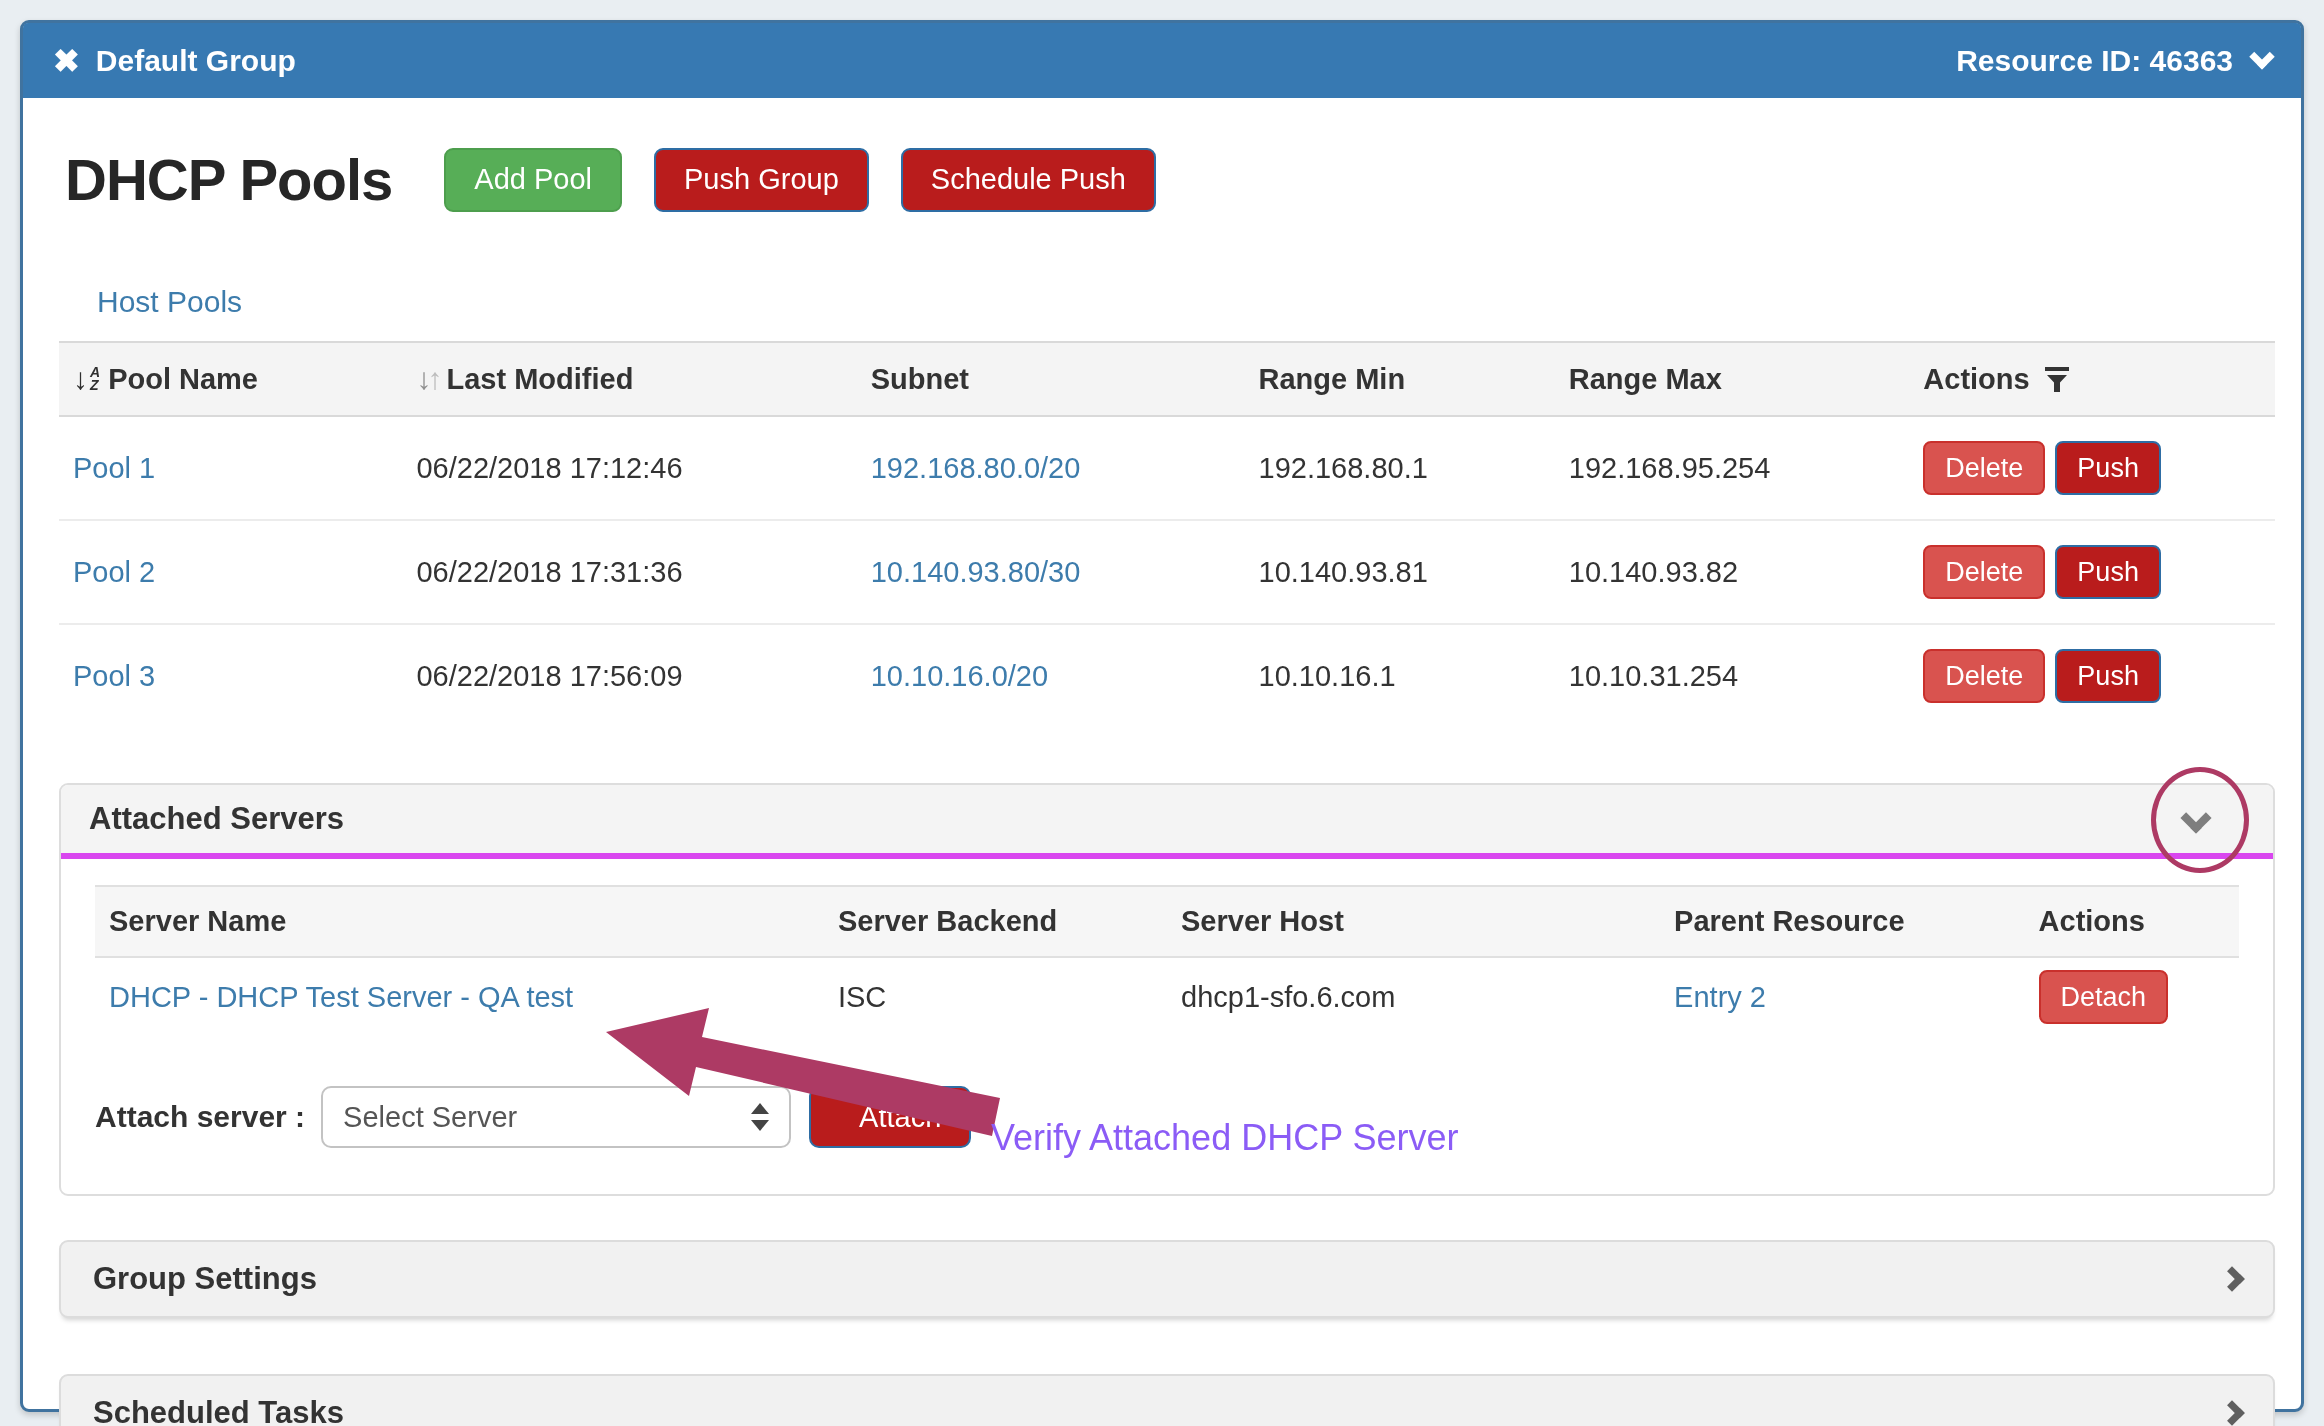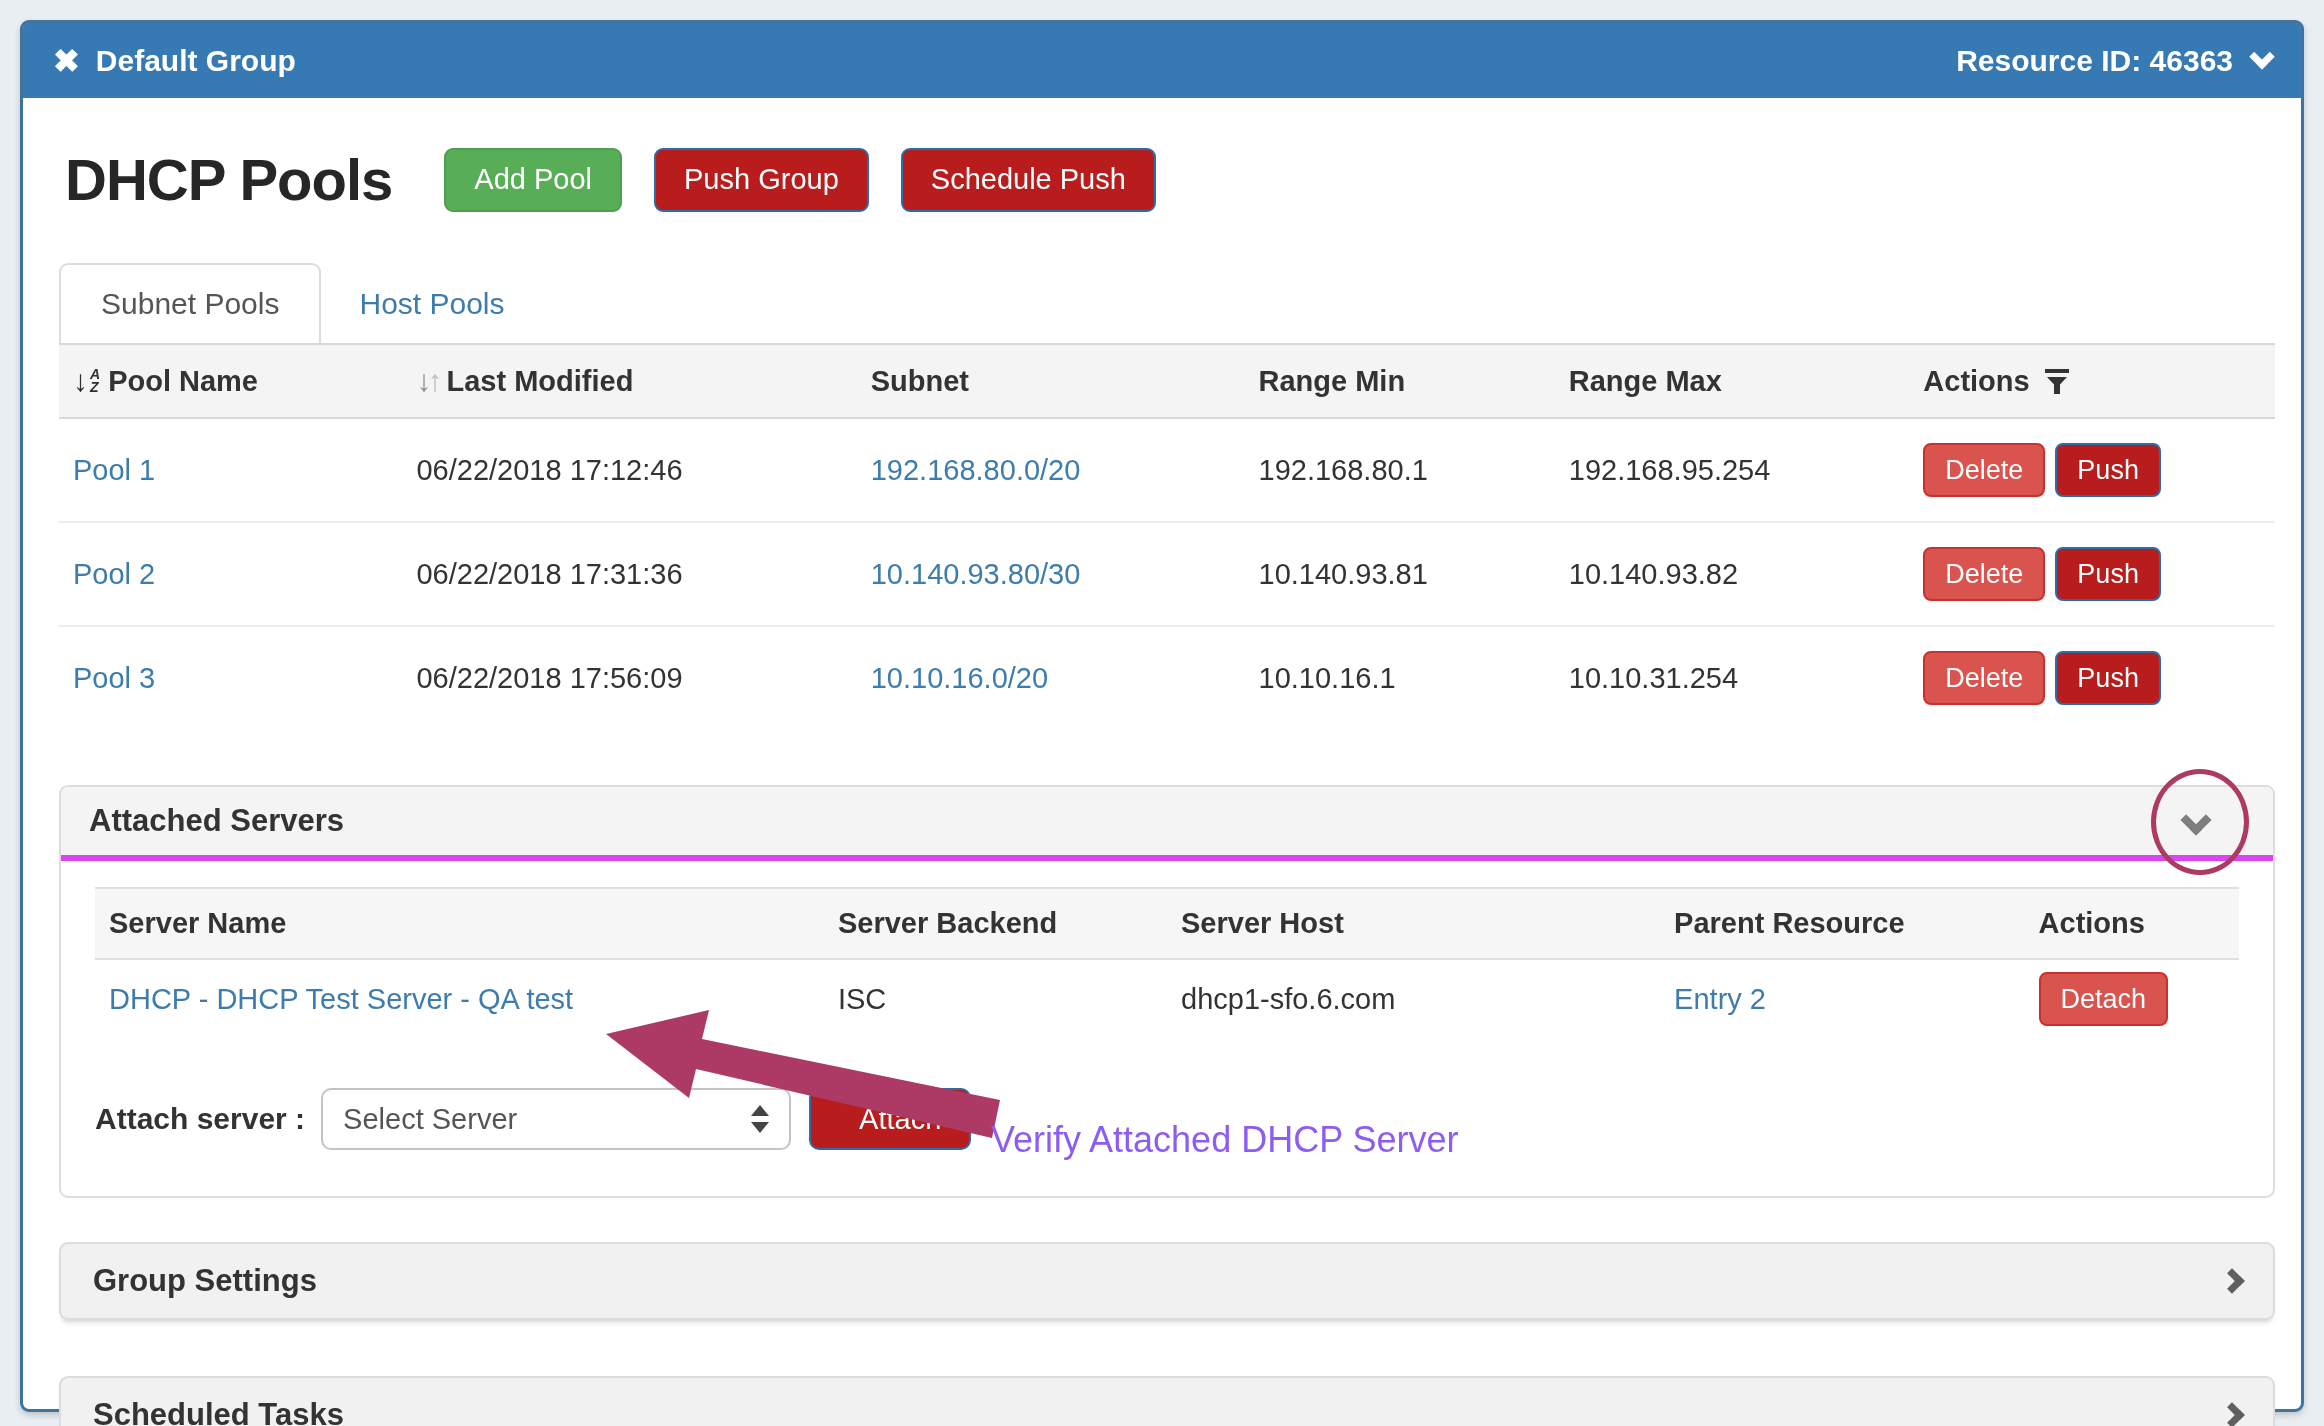--- a/index.html
+++ b/index.html
@@ -137,21 +137,20 @@
   <div class="card-body">
 
     <div class="title-row">
       <span class="page-title">DHCP Pools</span>
       <button class="btn btn-green">Add Pool</button>
       <button class="btn btn-blue">Push Group</button>
       <button class="btn btn-blue">Schedule Push</button>
     </div>
 
     <div class="tabs">
-      <div class="tab-active">Subnet Pools</div>
       <div class="tab-link">Host Pools</div>
     </div>
 
     <table class="pools-table">
       <colgroup>
         <col style="width:15.5%">
           <col style="width:20.5%">
           <col style="width:17.5%">
         <col style="width:14%">
           <col style="width:16%">

